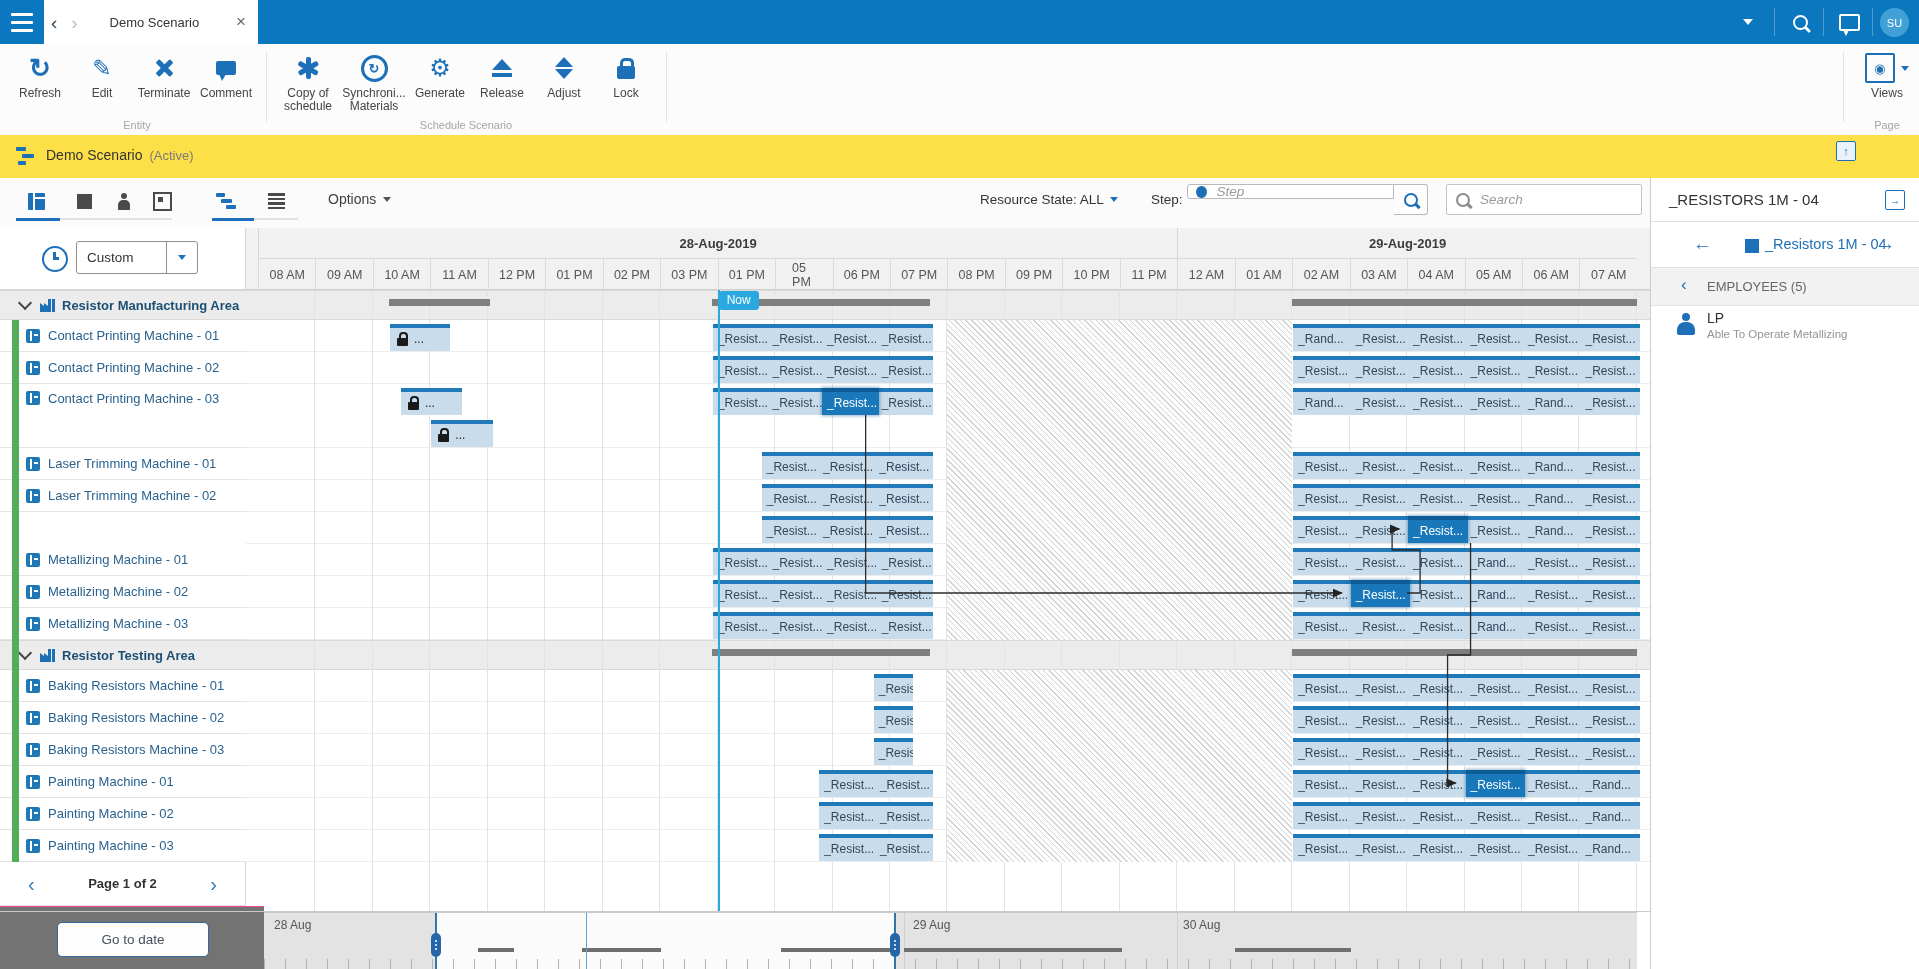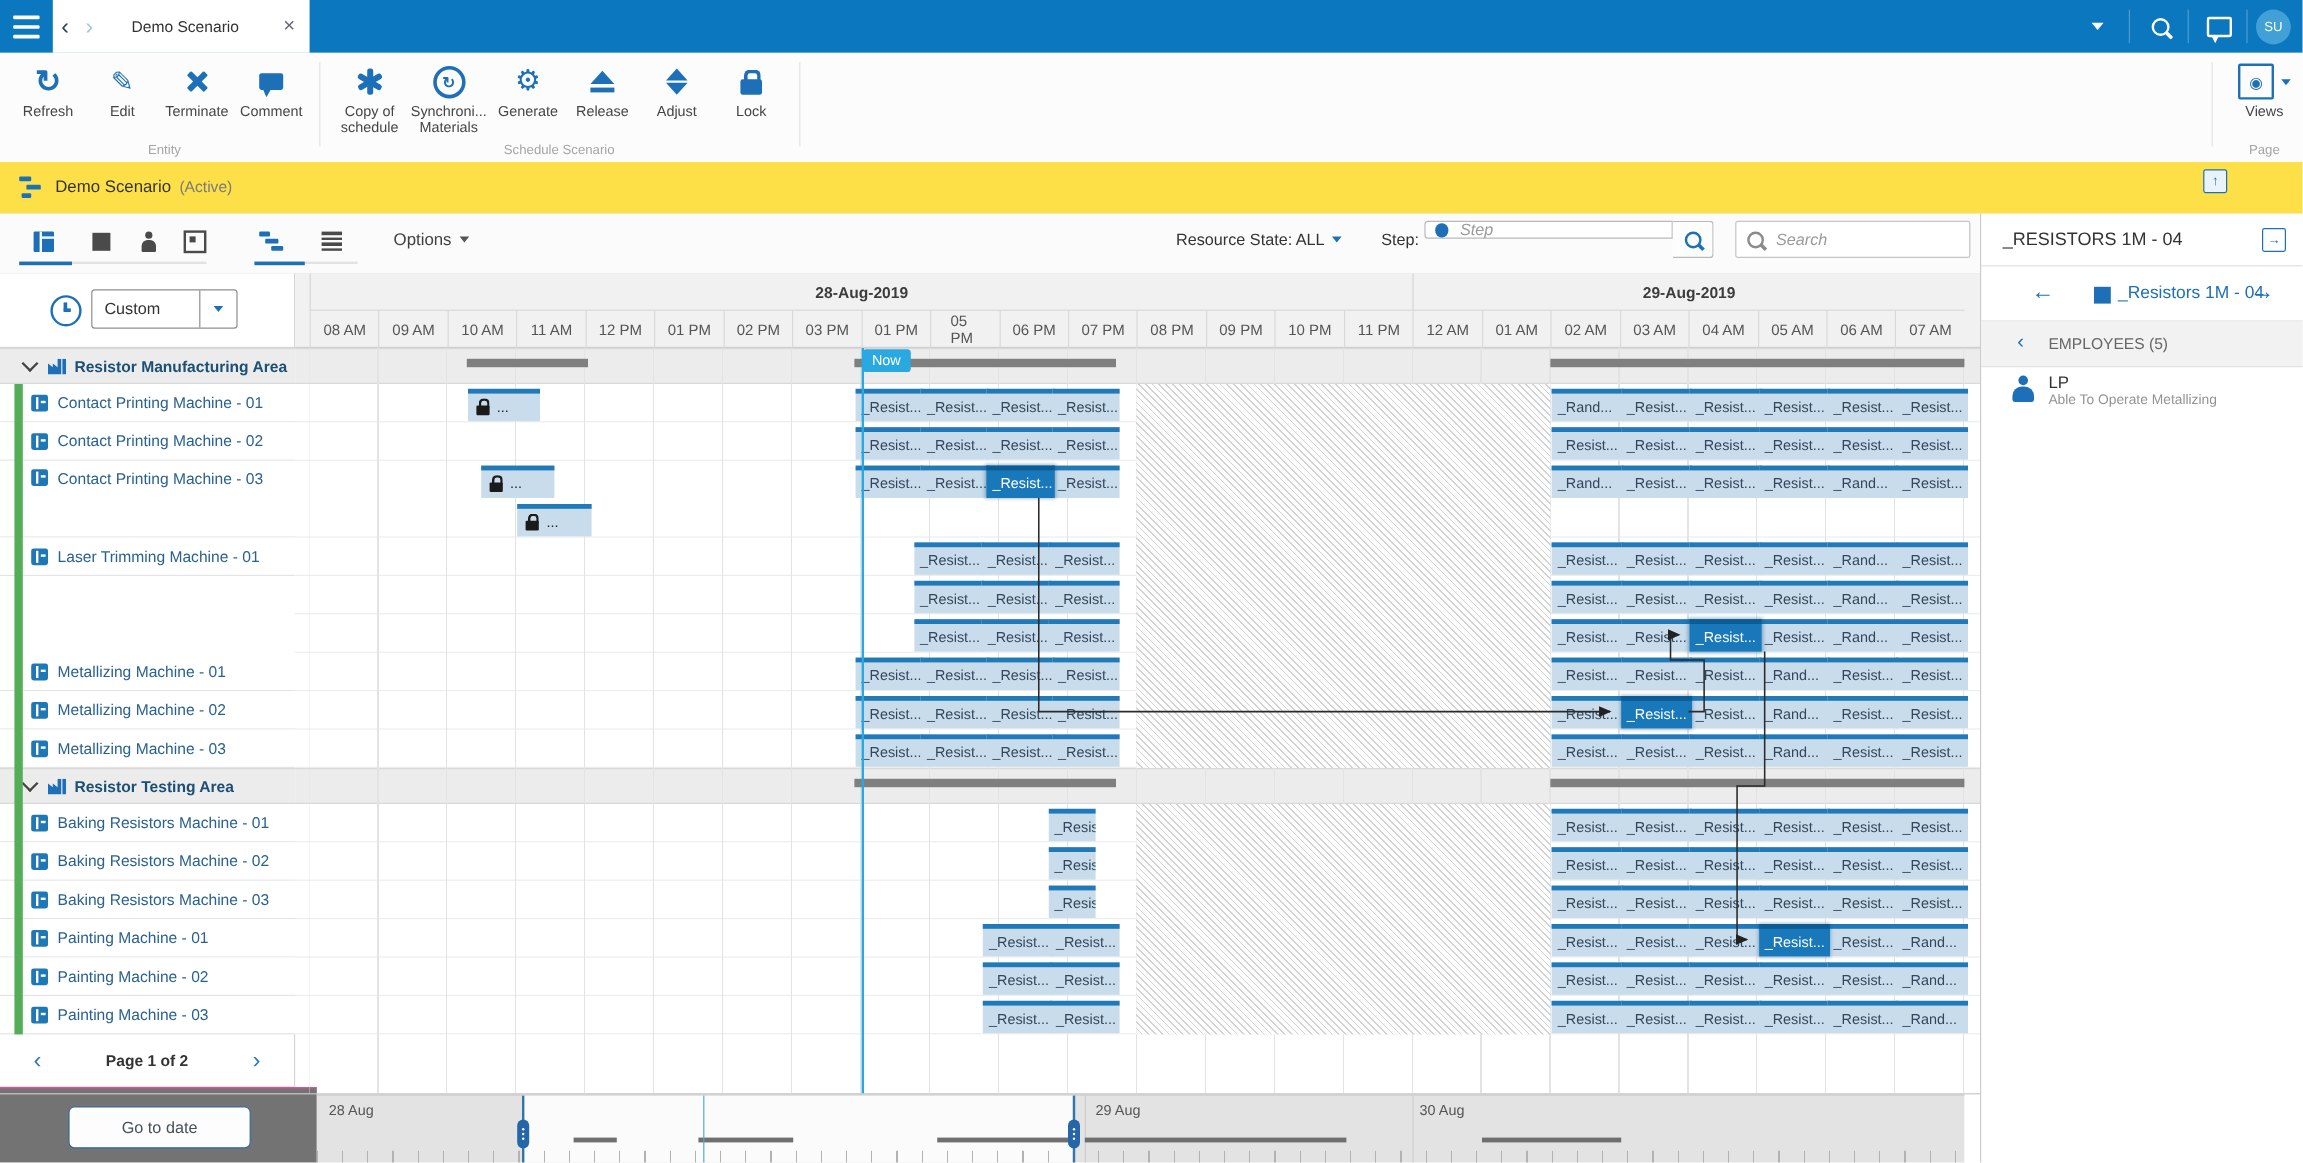--- a/index.html
+++ b/index.html
@@ -503,20 +503,24 @@
       <span class="mlabel">Contact Printing Machine - 02</span>
     </div>
     <div class="lrow" style="top: 384px; height: 64px; align-items: flex-start; padding-top: 7px;">
       <span class="mic"></span>
       <span class="mlabel">Contact Printing Machine - 03</span>
     </div>
     <div class="lrow" style="top: 448px; height: 32px; align-items: center; padding-top: 0px;">
       <span class="mic"></span>
       <span class="mlabel">Laser Trimming Machine - 01</span>
     </div>
+    <div class="lrow" style="top: 480px; height: 32px; align-items: center; padding-top: 0px;">
+      <span class="mic"></span>
+      <span class="mlabel">Laser Trimming Machine - 02</span>
+    </div>
     <div class="lrow" style="top: 544px; height: 32px; align-items: center; padding-top: 0px;">
       <span class="mic"></span>
       <span class="mlabel">Metallizing Machine - 01</span>
     </div>
     <div class="lrow" style="top: 576px; height: 32px; align-items: center; padding-top: 0px;">
       <span class="mic"></span>
       <span class="mlabel">Metallizing Machine - 02</span>
     </div>
     <div class="lrow" style="top: 608px; height: 32px; align-items: center; padding-top: 0px;">
       <span class="mic"></span>

